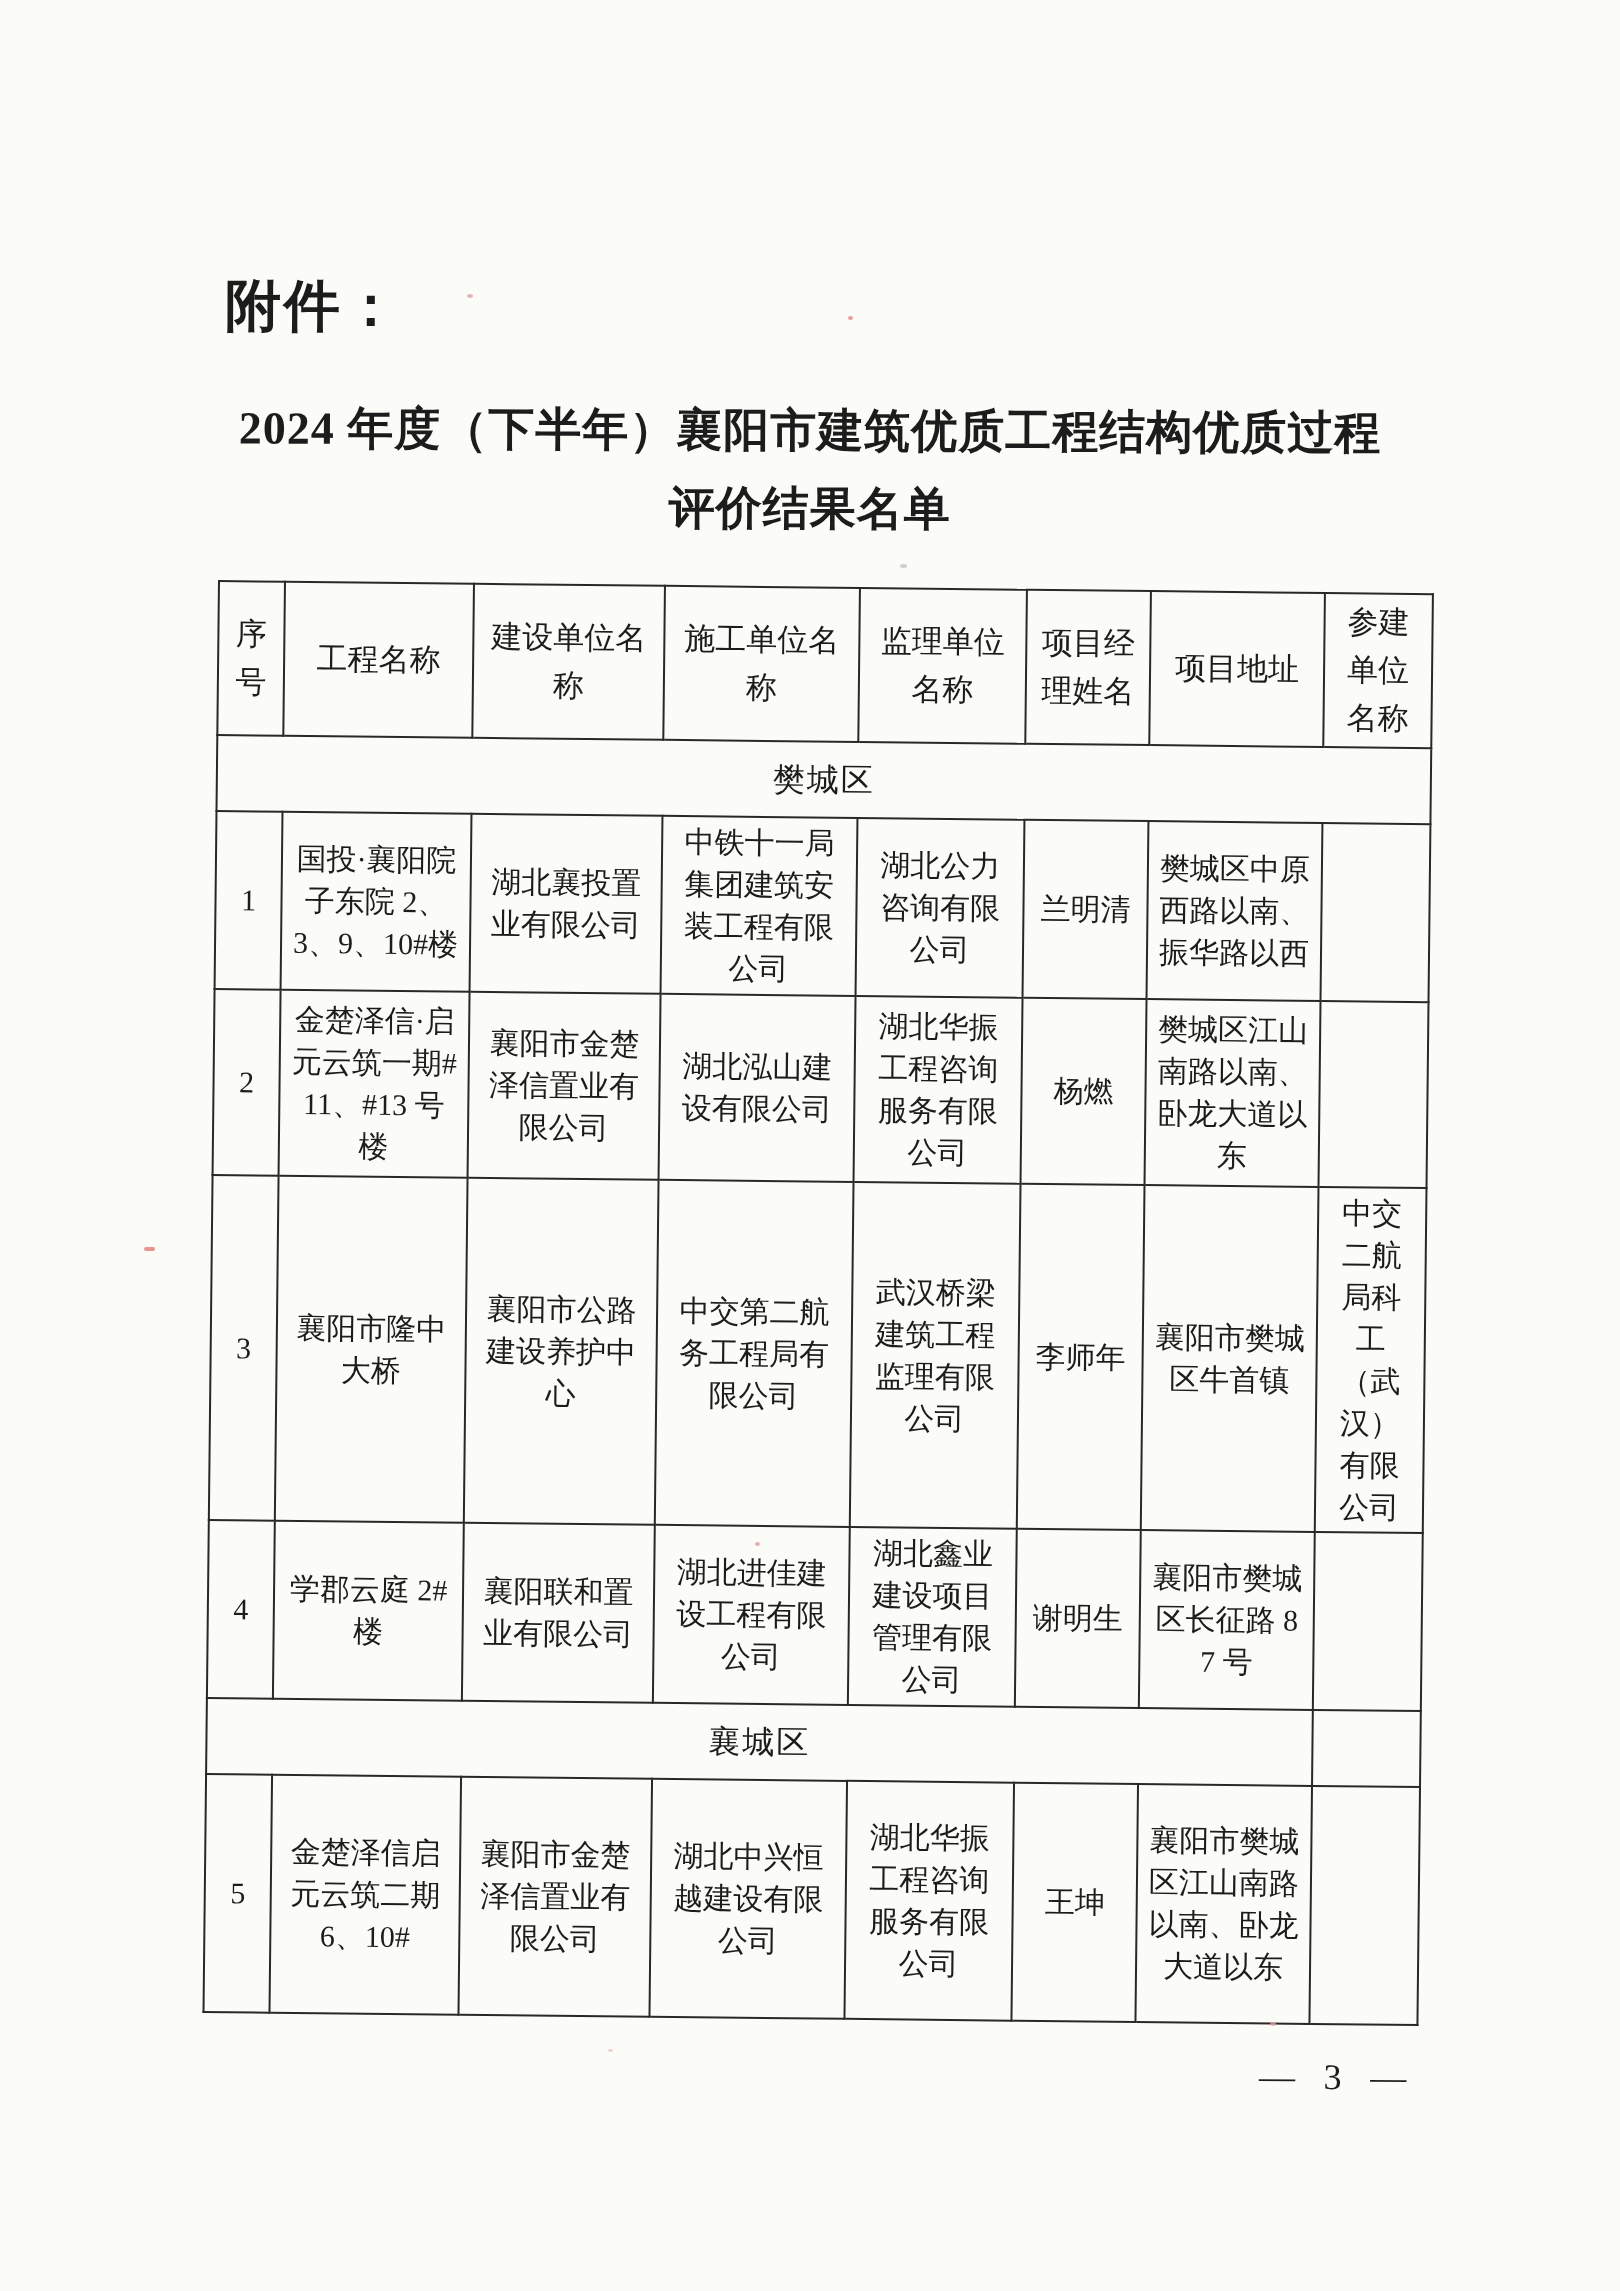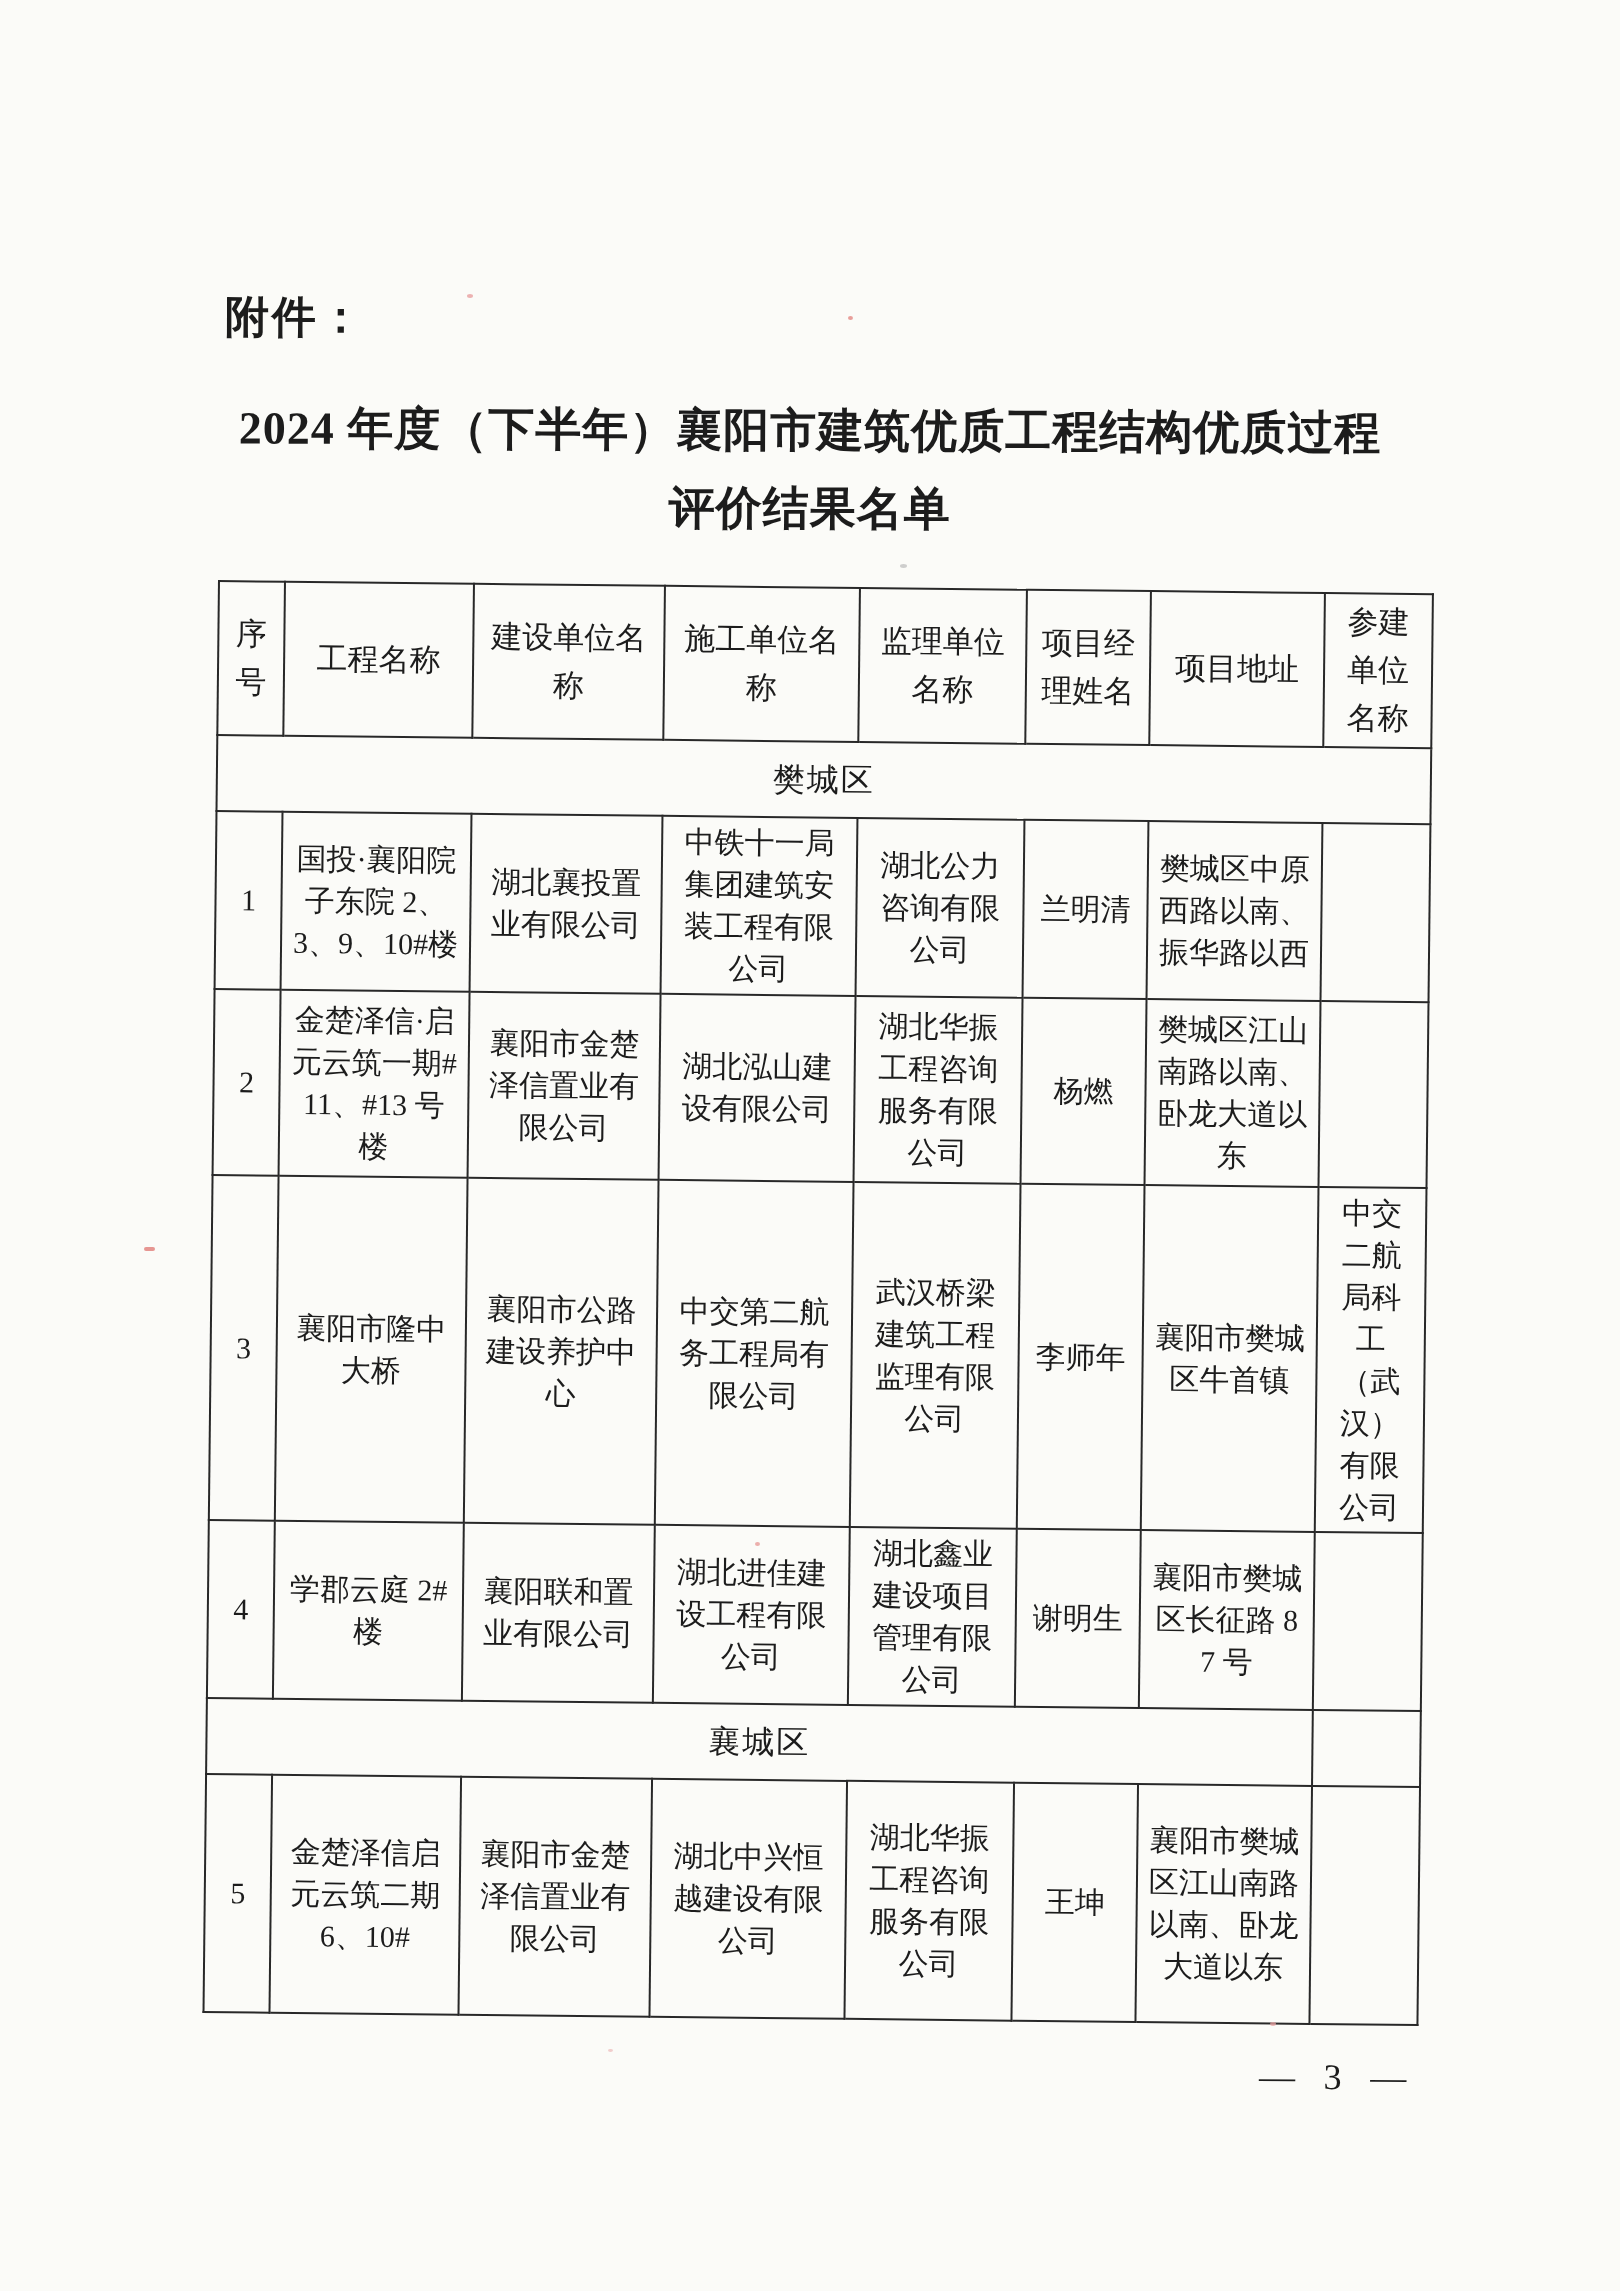--- a/index.html
+++ b/index.html
@@ -12,22 +12,22 @@
   body{background:#e8e8e6;}
   .page{
     position:relative;
     width:1620px;height:2292px;
     background:var(--paper);
     overflow:hidden;
     font-family:"Liberation Serif","DejaVu Serif",serif;
     color:var(--ink);
   }
   .attachment-label{
-    position:absolute;left:225px;top:288px;
-    font-size:44px;font-weight:600;
+    position:absolute;left:225px;top:269px;
+    font-size:56px;font-weight:600;
     font-family:"Liberation Sans","DejaVu Sans",sans-serif;
     letter-spacing:2.9px;
     transform:rotate(0.2deg);
     text-align:right;
   }
   .doc-title{
     position:absolute;left:0;top:392px;width:1620px;
     text-align:center;
     font-size:46px;font-weight:bold;
     line-height:78px;letter-spacing:1px;

